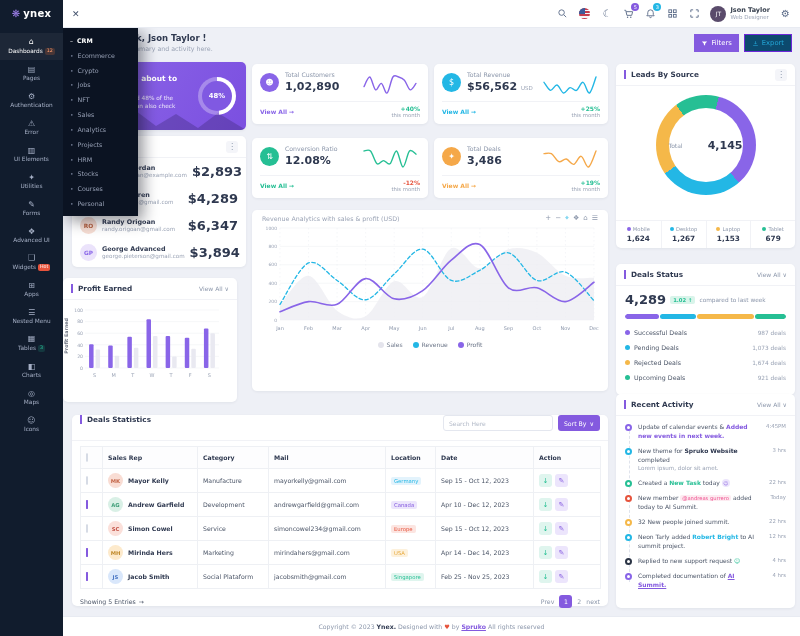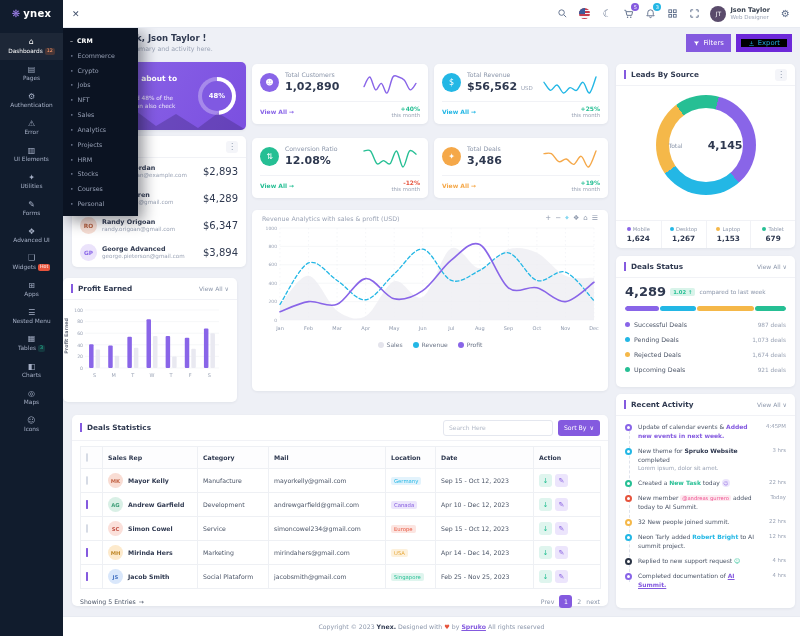--- a/index.html
+++ b/index.html
@@ -45,21 +45,21 @@
   .sm-item.active .sm-label{color:#fff;font-weight:700}
   .sm-item.active .sm-marker{color:#fff}
   
   .main{position:absolute;left:63px;top:28px;width:737px;height:588px;background:#eef0f6}
   .welcome{position:absolute;left:10px;top:5px}
   .welcome-title{font-size:8.5px;font-weight:700;color:#2f3950}
   .welcome-sub{font-size:6.3px;color:#9aa3b5;margin-top:2px}
   .top-actions{position:absolute;right:8px;top:6px;display:flex;gap:5px}
   .btn{display:flex;align-items:center;gap:3px;font-size:6.8px;border-radius:0;padding:0 7px;height:18px;cursor:pointer}
   .btn-filters{background:#845adf;color:#fff}
-  .btn-export{background:#000000;border:5px solid #6d28d9;color:#23a7d8}
+  .btn-export{background:#0c4a6e;border:1px solid #6d28d9;color:#23a7d8}
   .btn svg{width:7px;height:7px}
   .card{position:absolute;background:#fff;border-radius:5px;box-shadow:0 1px 3px rgba(25,30,50,.06)}
   .card-head{display:flex;align-items:center;height:22px;padding:0 8px;border-bottom:1px solid #f1f2f6}
   .card-title{font-size:7.3px;font-weight:700;color:#2f3950;border-left:2.5px solid #845adf;padding-left:5px;white-space:nowrap}
   .view-all{margin-left:auto;font-size:6px;color:#8c97ab;cursor:pointer;display:flex;gap:2px;align-items:center}
   .kebab{margin-left:auto;color:#8c97ab;font-size:8px;cursor:pointer;background:#f4f5f9;border-radius:3px;width:12px;height:12px;display:flex;align-items:center;justify-content:center}
   
   .target{left:9px;top:34px;width:174px;height:68px;background:linear-gradient(120deg,#8d68e8,#7b4fe0);overflow:hidden;color:#fff}
   .target .mountains{position:absolute;bottom:0;left:0;width:100%;height:26px;opacity:.35}
   .tg-title{position:absolute;left:9px;top:12px;font-size:7.5px;font-weight:700;width:110px;line-height:1.3}
@@ -82,21 +82,21 @@
   .sc-change{font-size:6px;font-weight:700;display:block}
   .sc-period{font-size:5.3px;color:#9aa3b5;display:block}
   .stat.sc1{left:189px;top:36px}.stat.sc2{left:371px;top:36px;width:174px}
   .stat.sc3{left:189px;top:110px}.stat.sc4{left:371px;top:110px;width:174px}
   
   .top-deals{left:9px;top:108px;width:174px;height:131px}
   .td-row{display:flex;align-items:center;gap:5px;padding:4px 8px;height:27px}
   .td-avatar{width:17px;height:17px;border-radius:50%;font-size:5.8px;font-weight:700;display:flex;align-items:center;justify-content:center;flex:none}
   .td-name{font-size:6.4px;font-weight:700;color:#2f3950;line-height:1.3;white-space:nowrap}
   .td-mail{font-size:5.6px;color:#9aa3b5;line-height:1.2;white-space:nowrap;overflow:hidden;text-overflow:ellipsis;max-width:95px}
-  .td-amt{margin-left:auto;font-size:10px;font-weight:400;color:#2f3950}
+  .td-amt{margin-left:auto;font-size:13px;font-weight:700;color:#2f3950}
   
   .profit{left:0;top:250px;width:174px;height:124px}
   .pe-wrap{position:relative;padding:2px 4px}
   .pe-ylabel{position:absolute;left:1px;top:18px;font-size:4.8px;color:#6b7280;font-weight:700;writing-mode:vertical-rl;transform:rotate(180deg)}
   
   .revenue{left:189px;top:182px;width:356px;height:181px}
   .rv-subrow{display:flex;align-items:center;padding:4px 10px 0}
   .rv-subtitle{font-size:6.3px;color:#9aa3b5}
   .rv-tools{margin-left:auto;display:flex;gap:4px}
   .rv-tool{font-size:7px;color:#8c97ab;cursor:pointer}
@@ -111,21 +111,21 @@
   .donut-hole{width:74px;height:74px;border-radius:50%;background:#fff;display:flex;flex-direction:row;align-items:center;justify-content:space-between}
   .dn-label{font-size:6px;color:#8c97ab}
   .dn-value{font-size:11px;font-weight:700;color:#2f3950}
   .leads-legend{display:grid;grid-template-columns:repeat(4,1fr);border-top:1px solid #f1f2f6;position:absolute;bottom:0;left:0;right:0}
   .ll-cell{padding:5px 2px;text-align:center;border-left:1px solid #f1f2f6}
   .ll-cell:first-child{border-left:none}
   .ll-top{font-size:5.2px;color:#8c97ab;display:flex;align-items:center;justify-content:center;gap:2px;white-space:nowrap}
   .ll-dot{width:4px;height:4px;border-radius:50%}
   .ll-val{font-size:7.3px;font-weight:700;color:#2f3950;margin-top:2px}
   
-  .status{left:553px;top:228px;width:179px;height:131px}
+  .status{left:553px;top:236px;width:179px;height:131px}
   .ds-body{padding:6px 9px}
   .ds-valrow{display:flex;align-items:center;gap:4px}
   .ds-value{font-size:13px;font-weight:700;color:#2f3950}
   .ds-badge{font-size:5.3px;background:#d9f4ea;color:#26bf94;border-radius:2px;padding:1px 3px;font-weight:700}
   .ds-note{font-size:5.8px;color:#8c97ab}
   .ds-bar{display:flex;height:5px;border-radius:3px;overflow:hidden;margin:7px 0 6px;gap:1px}
   .ds-bar div{border-radius:3px}
   .ds-item{display:flex;align-items:center;gap:4px;height:15px}
   .ds-dot{width:5px;height:5px;border-radius:50%}
   .ds-label{font-size:6.3px;color:#4b5567}
@@ -144,21 +144,21 @@
   .ra-link[data-variant="success"]{color:#26bf94;font-weight:700}
   .ra-link[data-variant="pink-badge"]{background:#fdebf1;color:#ef4d8d;font-size:5.2px;padding:0 2px;border-radius:2px}
   .ra-link[data-variant="info"]{color:#23b7e5;font-weight:700}
   .ra-link[data-variant="primary-underline"]{color:#845adf;font-weight:700;text-decoration:underline}
   .ra-sub{color:#9aa3b5;font-size:5.6px}
   .ra-sub:empty{display:none}
   .ra-chip{display:inline-flex;width:8px;height:8px;border-radius:50%;background:#ece5fc;color:#845adf;font-size:5px;align-items:center;justify-content:center}
   .ra-time{margin-left:auto;font-size:5.4px;color:#9aa3b5;white-space:nowrap}
   
   .table-card{left:9px;top:387px;width:536px;height:191px}
-  .tc-head{display:flex;align-items:center;height:26px;padding:0 8px;border-bottom:1px solid #f1f2f6}
+  .tc-head{display:flex;align-items:flex-start;height:26px;padding:0 8px;border-bottom:1px solid #f1f2f6}
   .tc-search{margin-left:auto;width:110px;height:16px;border:1px solid #e4e7ef;border-radius:3px;font-size:6px;padding:0 5px;color:#4b5567;outline:none;font-family:inherit}
   .tc-search::placeholder{color:#b3bac8}
   .tc-sort{margin-left:5px;background:#845adf;color:#fff;font-size:6.2px;border-radius:3px;height:16px;display:flex;align-items:center;gap:3px;padding:0 6px;cursor:pointer}
   table{border-collapse:collapse;table-layout:fixed;width:520px;margin:5px 8px 0}
   col.c-chk{width:22px}col.c-rep{width:95px}col.c-cat{width:71px}col.c-mail{width:117px}col.c-loc{width:50px}col.c-date{width:98px}col.c-act{width:67px}
   th,td{border:1px solid #eef0f4;font-size:6.2px;padding:0 5px;height:22px;text-align:left;overflow:hidden;white-space:nowrap}
   th{color:#2f3950;font-weight:700;background:#fdfdfe}
   td{height:24px;color:#4b5567}
   .chk{width:10px;height:10px;border:1px solid #d6dbe5;border-radius:2px;margin:0 auto;cursor:pointer;background:#fff}
   .chk[data-checked="true"]{background:#845adf;border-color:#845adf;position:relative}

